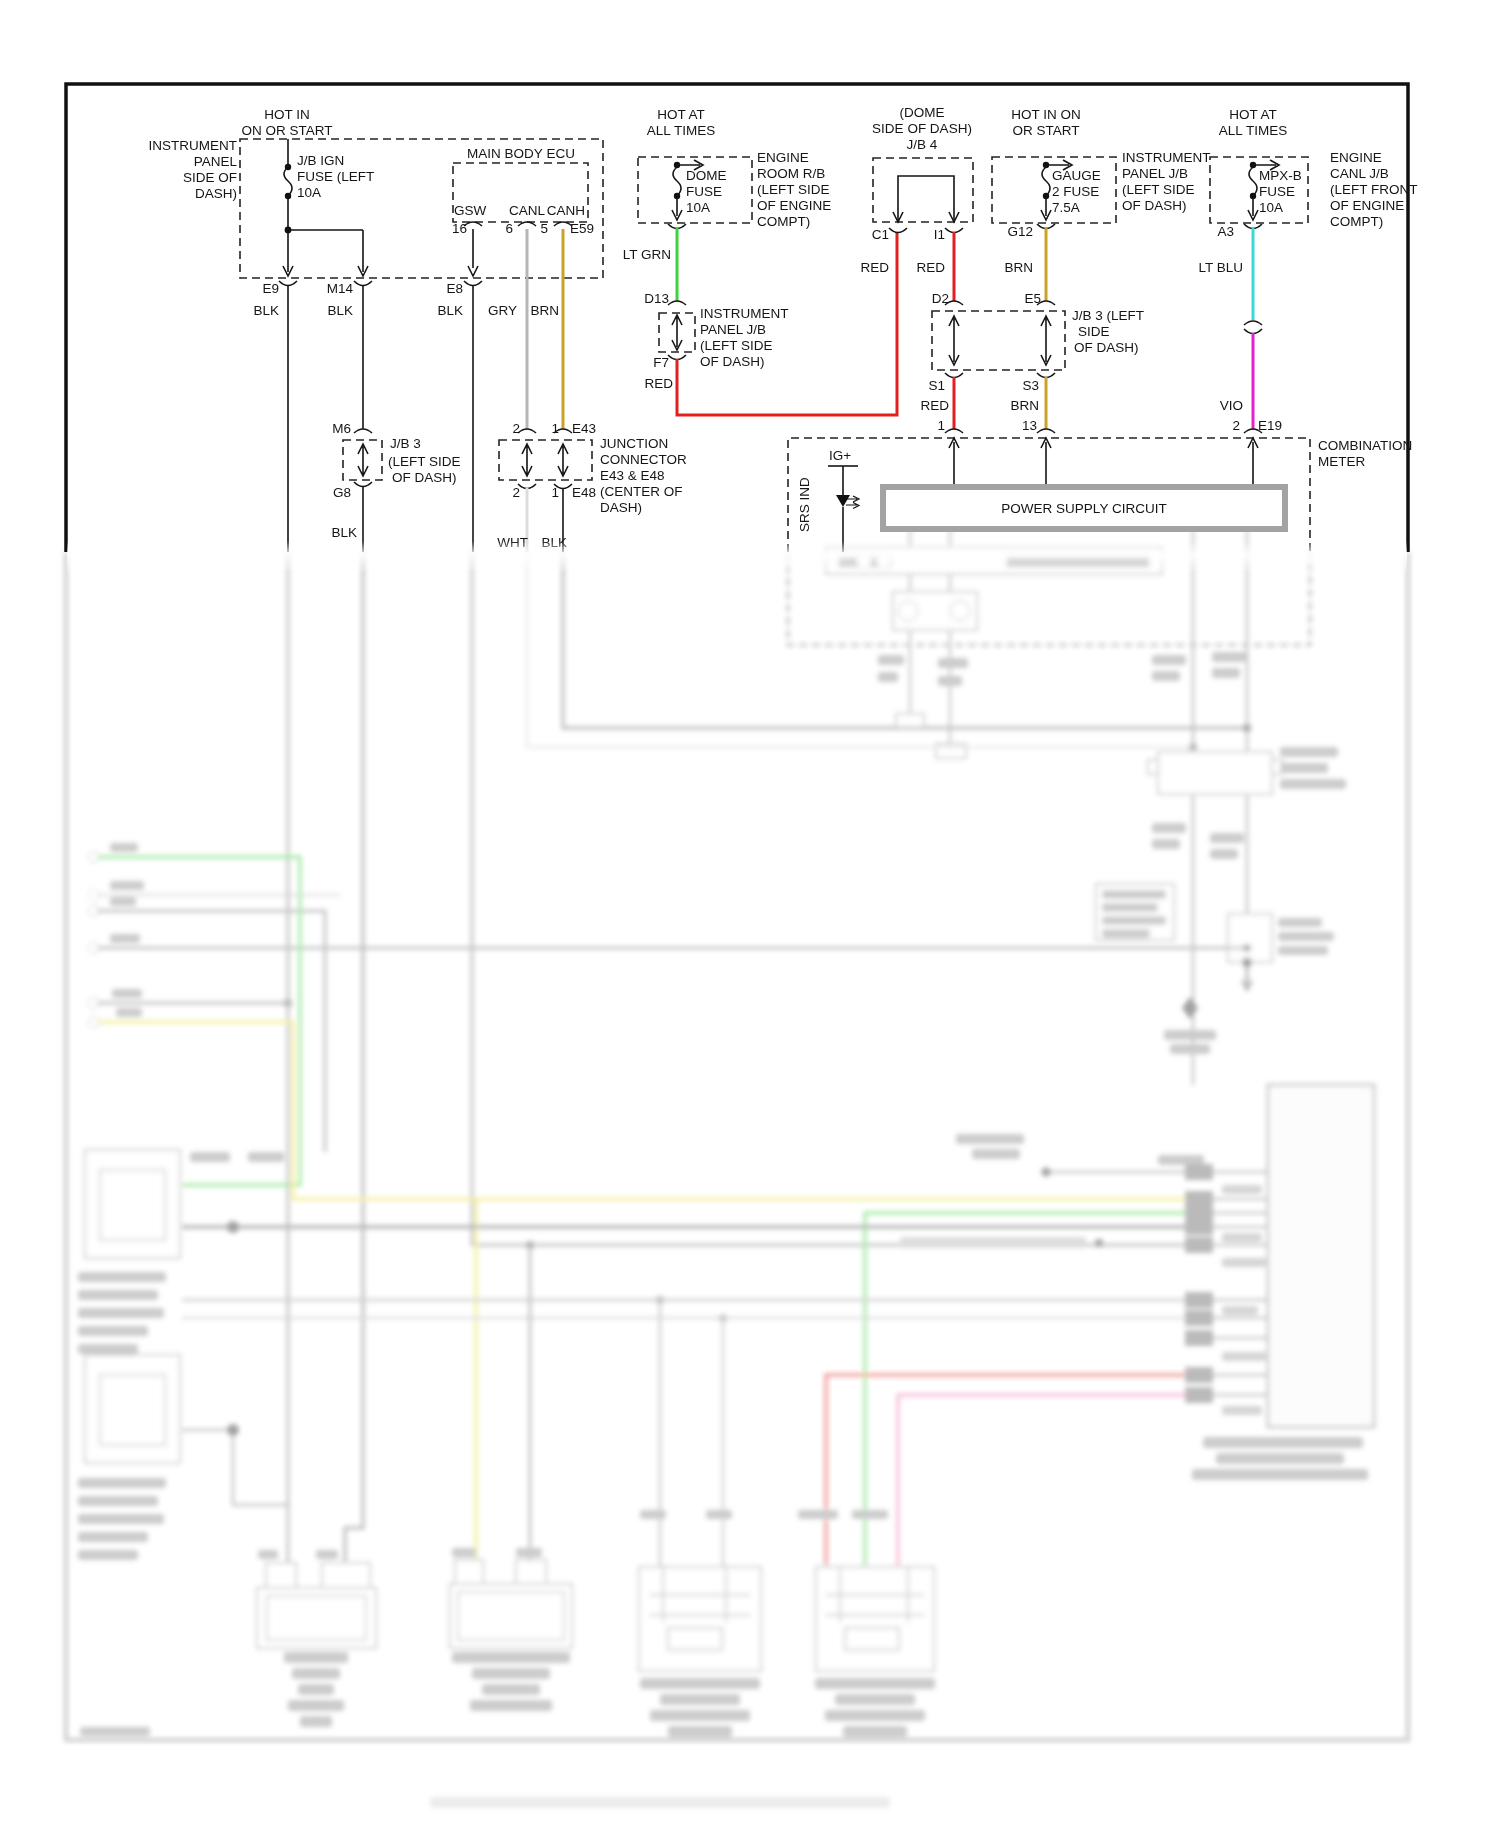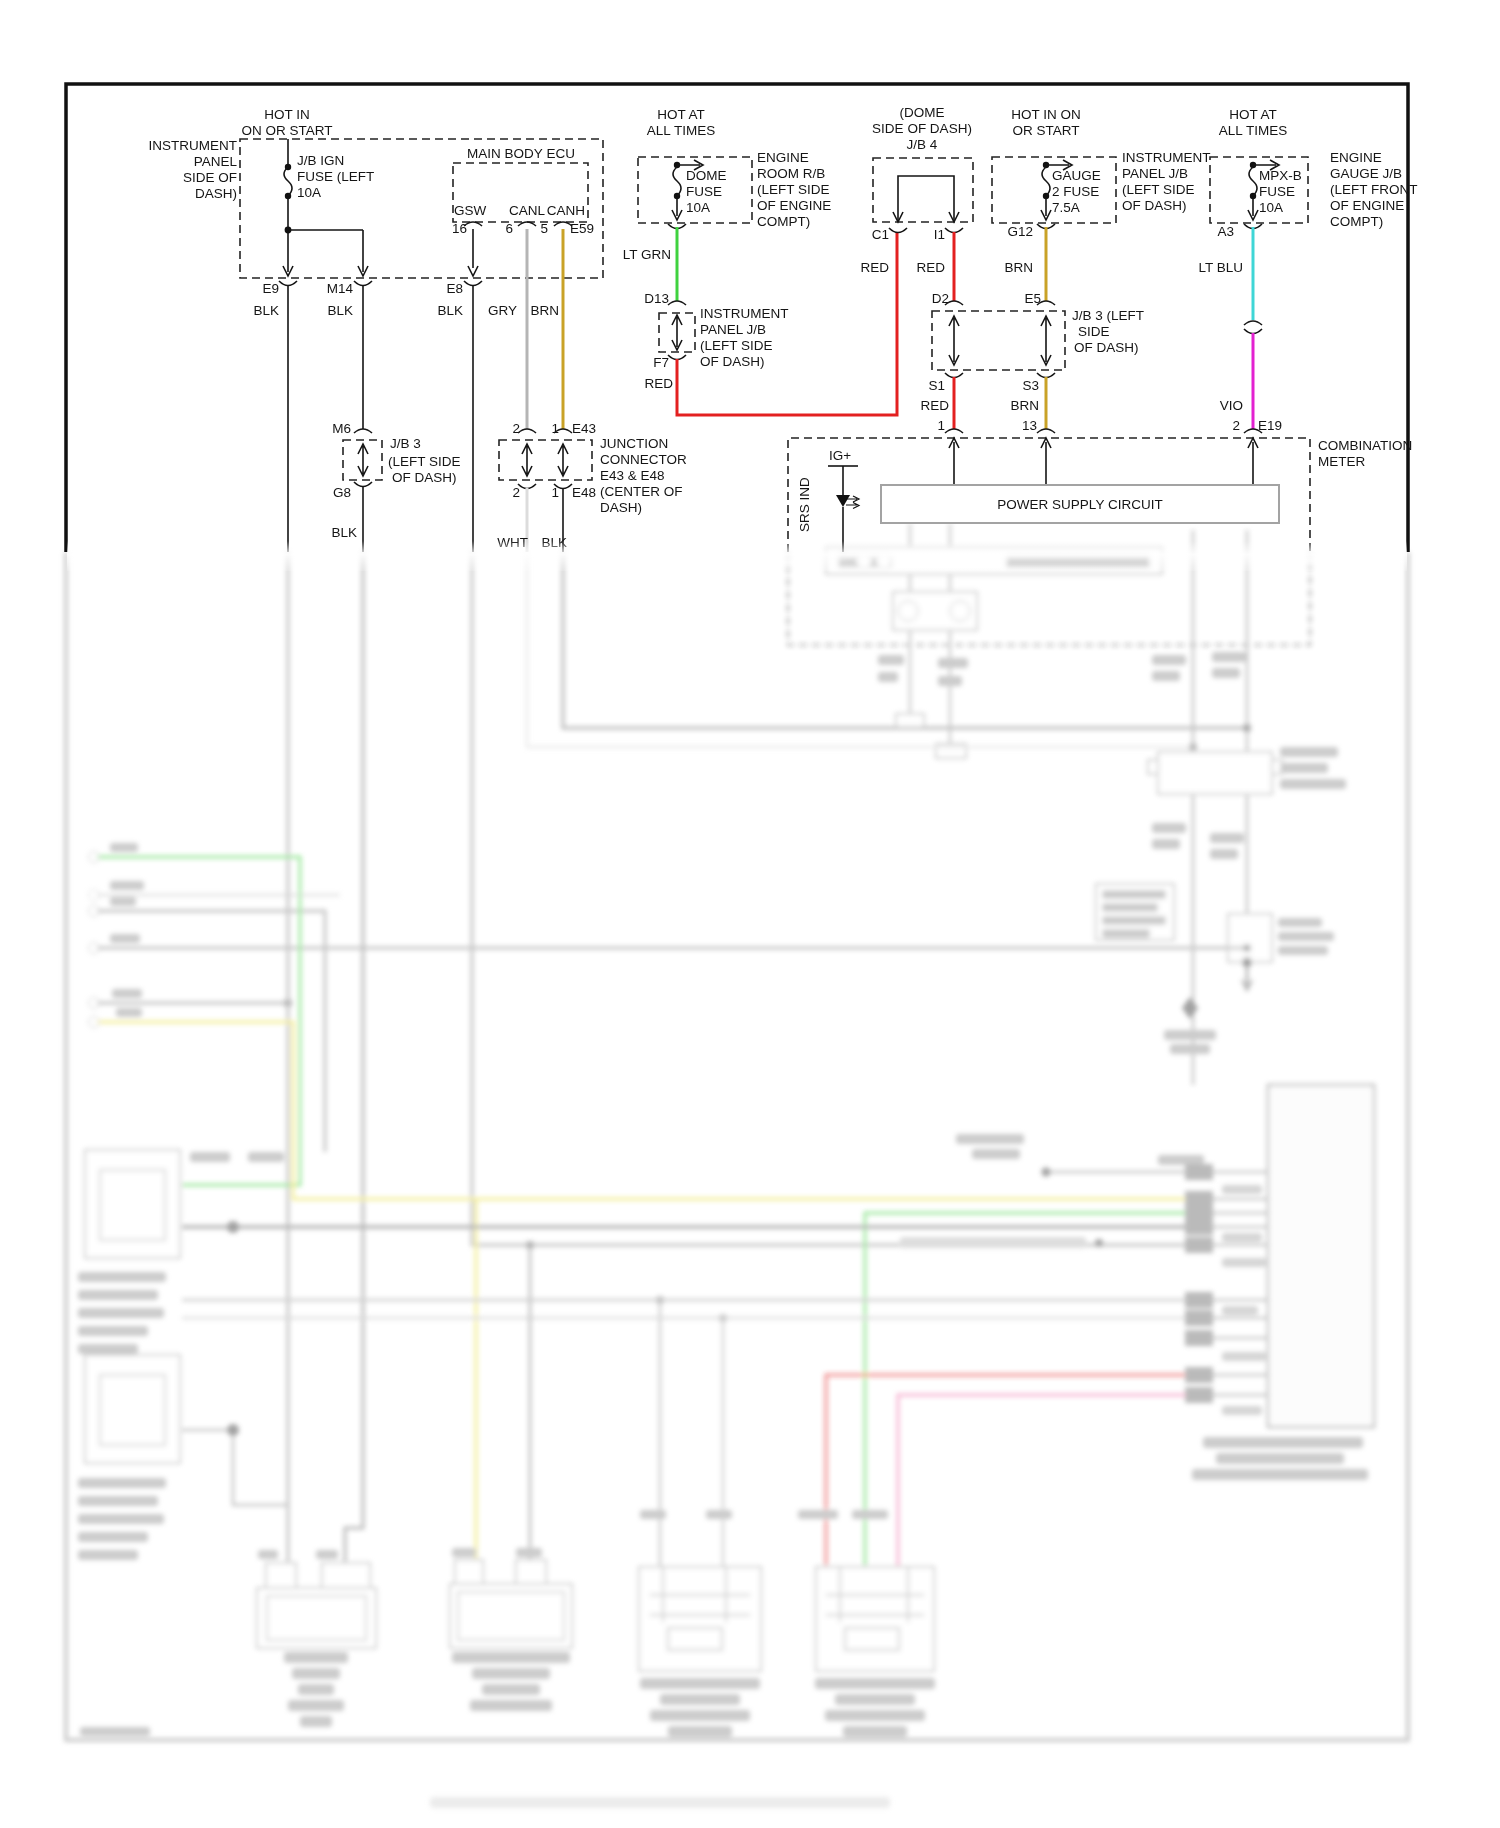--- a/index.html
+++ b/index.html
@@ -2,21 +2,21 @@
 <html style="--c-lt_grn: #3fd23f; --c-red: #e32020; --c-brn: #c9a227; --c-gry: #b5b5b5; --c-lt_blu: #3fd6d6; --c-vio: #e321d0; --c-blk: #1a1a1a; --c-wht: #dcdcdc; --c-yel: #e8dd30; --c-pnk: #ef6fa8;"><head>
 <meta charset="utf-8">
 <style>
   html,body{margin:0;padding:0;background:#fff;}
   #root{position:relative;width:1500px;height:1828px;background:#fff;overflow:hidden;
         font-family:"Liberation Sans",sans-serif;border-radius:22px;}
   svg{position:absolute;left:0;top:0;}
   .lbl{position:absolute;font-size:13.5px;line-height:15.5px;color:#151515;white-space:nowrap;z-index:6;}
   .lc{transform:translateX(-50%);} 
   .rot{transform:rotate(-90deg);transform-origin:0 0;}
-  #psc-box{position:absolute;left:880px;top:484px;width:396px;height:36px;border:2px solid #a3a3a3;
+  #psc-box{position:absolute;left:880px;top:484px;width:396px;height:36px;border:6px solid #a3a3a3;
            display:flex;align-items:center;justify-content:center;font-size:13.5px;color:#151515;z-index:6;background:#fff;}
   #fadeband{position:absolute;left:67px;top:541px;width:1340px;height:30px;z-index:7;
             background:linear-gradient(to bottom,rgba(255,255,255,0),rgba(255,255,255,.85) 45%,rgba(255,255,255,.15));}
   
   .w-grn{stroke:var(--c-lt_grn);} .w-red{stroke:var(--c-red);} .w-brn{stroke:var(--c-brn);}
   .w-gry{stroke:var(--c-gry);} .w-blu{stroke:var(--c-lt_blu);} .w-vio{stroke:var(--c-vio);} .w-wht{stroke:var(--c-wht);} .w-yel{stroke:var(--c-yel);} .w-pnk{stroke:var(--c-pnk);}
   .thin{stroke:#151515;stroke-width:1.6;fill:none;}
   .dash{stroke:#232323;stroke-width:1.6;fill:none;stroke-dasharray:8 5;}
   .wire{stroke-width:3;fill:none;}
   .sym{stroke:#151515;stroke-width:1.6;fill:none;}
@@ -373,21 +373,21 @@
   <div class="lbl" style="left:1122px;top:182px">(LEFT SIDE</div>
   <div class="lbl" style="left:1122px;top:198px">OF DASH)</div>
   <div class="lbl" style="right:467px;top:224px;text-align:right">G12</div>
 
   <div class="lbl lc" style="left:1253px;top:107px">HOT AT</div>
   <div class="lbl lc" style="left:1253px;top:123px">ALL TIMES</div>
   <div class="lbl" style="left:1259px;top:168px">MPX-B</div>
   <div class="lbl" style="left:1259px;top:184px">FUSE</div>
   <div class="lbl" style="left:1259px;top:200px">10A</div>
   <div class="lbl" style="left:1330px;top:150px">ENGINE</div>
-  <div class="lbl" style="left:1330px;top:166px">GAUGE J/B</div>
+  <div class="lbl" style="left:1330px;top:166px">CANL J/B</div>
   <div class="lbl" style="left:1330px;top:182px">(LEFT FRONT</div>
   <div class="lbl" style="left:1330px;top:198px">OF ENGINE</div>
   <div class="lbl" style="left:1330px;top:214px">COMPT)</div>
   <div class="lbl" style="right:266px;top:224px;text-align:right">A3</div>
 
   <div class="lbl" style="right:1221px;top:281px;text-align:right">E9</div>
   <div class="lbl" style="right:1147px;top:281px;text-align:right">M14</div>
   <div class="lbl" style="right:1037px;top:281px;text-align:right">E8</div>
   <div class="lbl" style="right:1221px;top:303px;text-align:right">BLK</div>
   <div class="lbl" style="right:1147px;top:303px;text-align:right">BLK</div>

